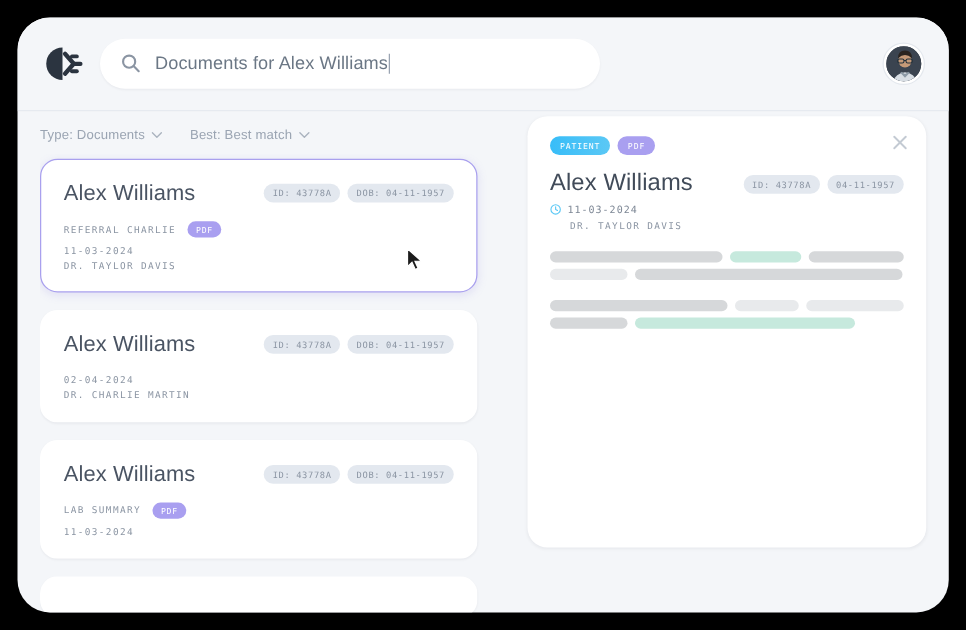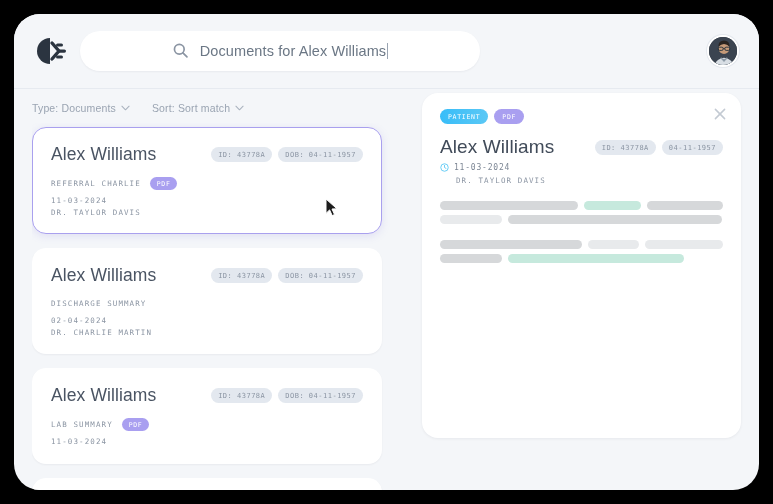--- a/index.html
+++ b/index.html
@@ -43,21 +43,20 @@
   }
   .searchbar {
     flex: 0 0 400px;
     height: 40px;
     background: #ffffff;
     border-radius: 20px;
     display: flex;
     align-items: center;
     padding: 0 16px;
     box-shadow: 0 1px 2px rgba(16,24,40,.05);
-    justify-content: center;
   }
   .search-icon { flex: 0 0 18px; height: 18px; margin-right: 10px; display:flex; }
   .search-text {
     font-size: 14.5px;
     color: #6b7785;
     letter-spacing: .1px;
     white-space: nowrap;
     overflow: hidden;
   }
   .caret {
@@ -310,21 +309,21 @@
 
       <div class="left">
         <div class="filters">
           <div class="filter">
             <span>Type: Documents</span>
             <svg class="chev" viewBox="0 0 10 6">
                 <path d="M1 1 L5 5 L9 1" fill="none" stroke="#aab3bf" stroke-width="1.2" stroke-linecap="round" stroke-linejoin="round"></path>
               </svg>
           </div>
           <div class="filter">
-            <span>Sort: Sort match</span>
+            <span>Best: Best match</span>
             <svg class="chev" viewBox="0 0 10 6">
                 <path d="M1 1 L5 5 L9 1" fill="none" stroke="#aab3bf" stroke-width="1.2" stroke-linecap="round" stroke-linejoin="round"></path>
               </svg>
           </div>
         </div>
 
         <div class="results">
 
           <div class="card selected">
             <div class="card-top">
@@ -342,23 +341,20 @@
             <div class="meta">DR. TAYLOR DAVIS</div>
           </div>
 
           <div class="card">
             <div class="card-top">
               <span class="card-name">Alex Williams</span>
               <span class="badges">
                 <span class="pill">ID: 43778A</span>
                 <span class="pill">DOB: 04-11-1957</span>
               </span>
-            </div>
-            <div class="meta-row">
-              <span class="meta">DISCHARGE SUMMARY</span>
             </div>
             <div class="meta">02-04-2024</div>
             <div class="meta">DR. CHARLIE MARTIN</div>
           </div>
 
           <div class="card">
             <div class="card-top">
               <span class="card-name">Alex Williams</span>
               <span class="badges">
                 <span class="pill">ID: 43778A</span>

